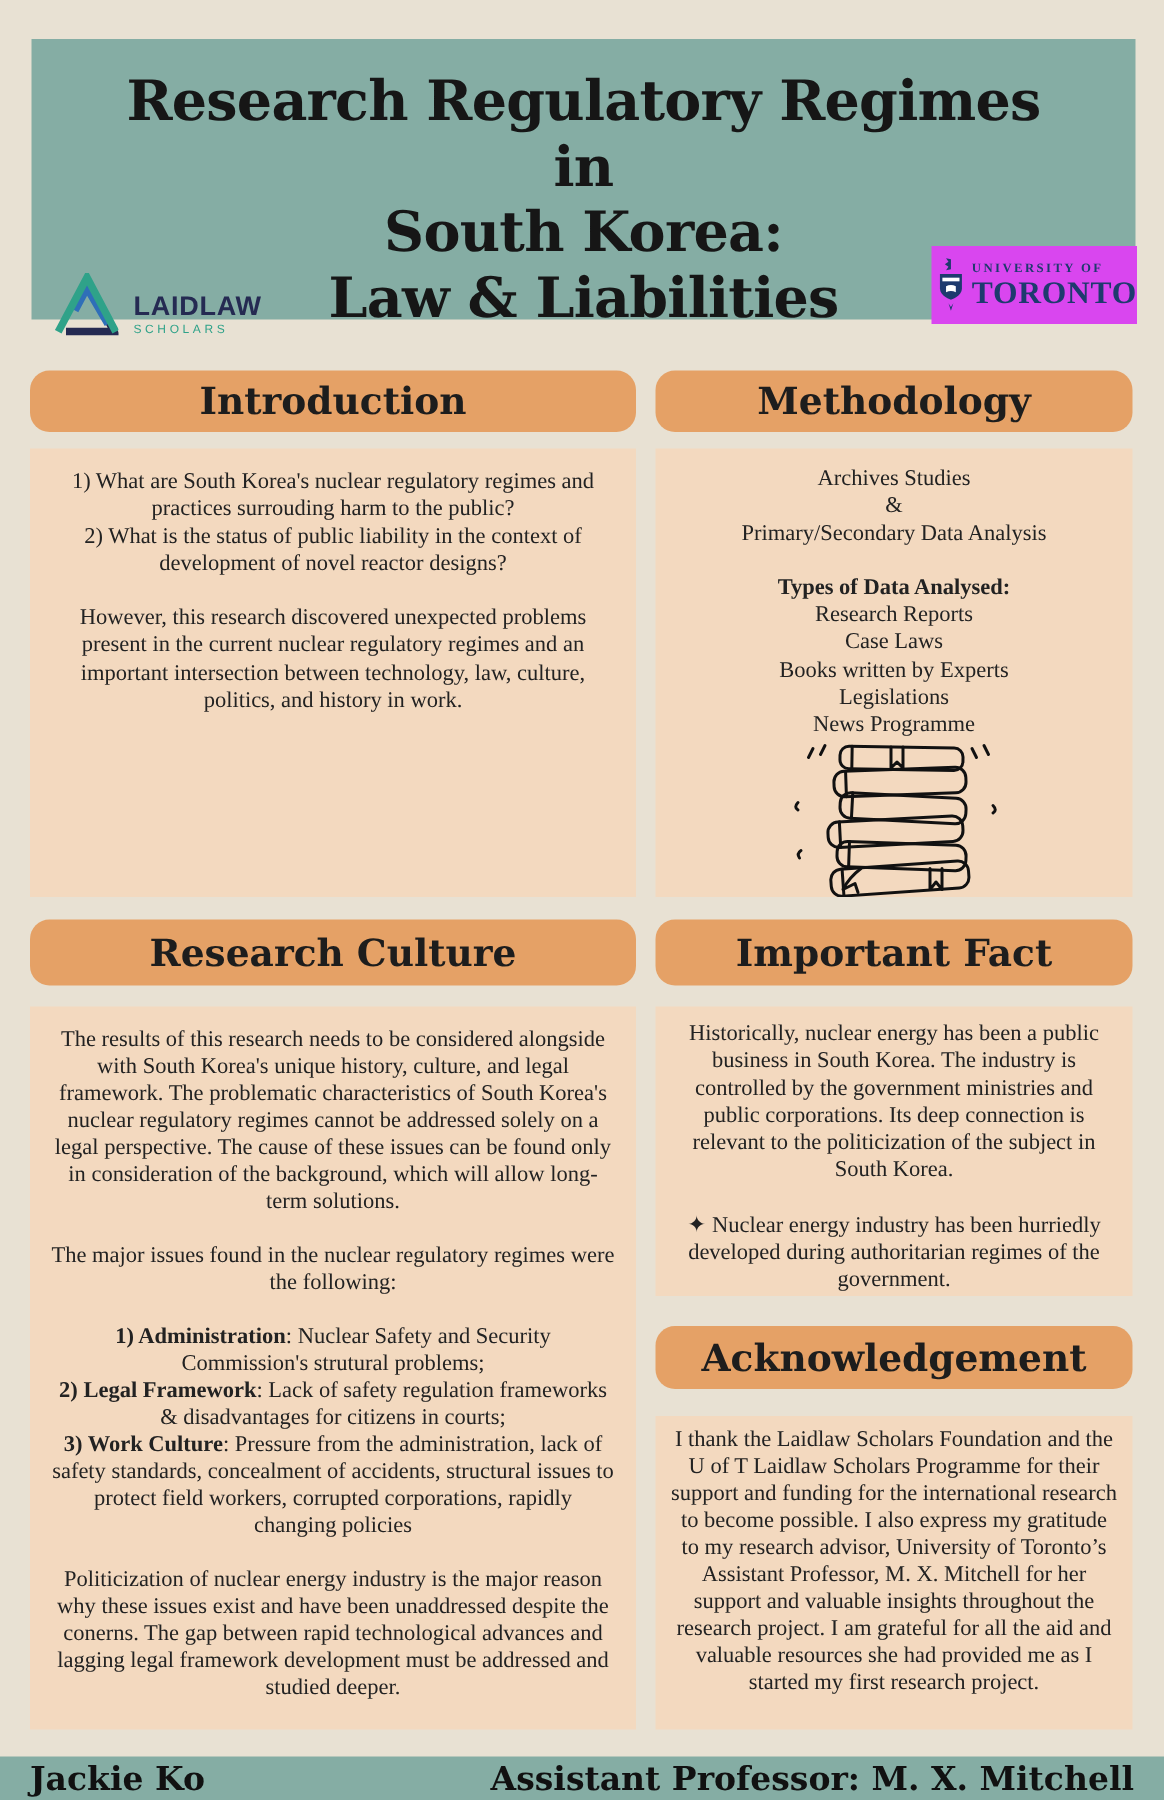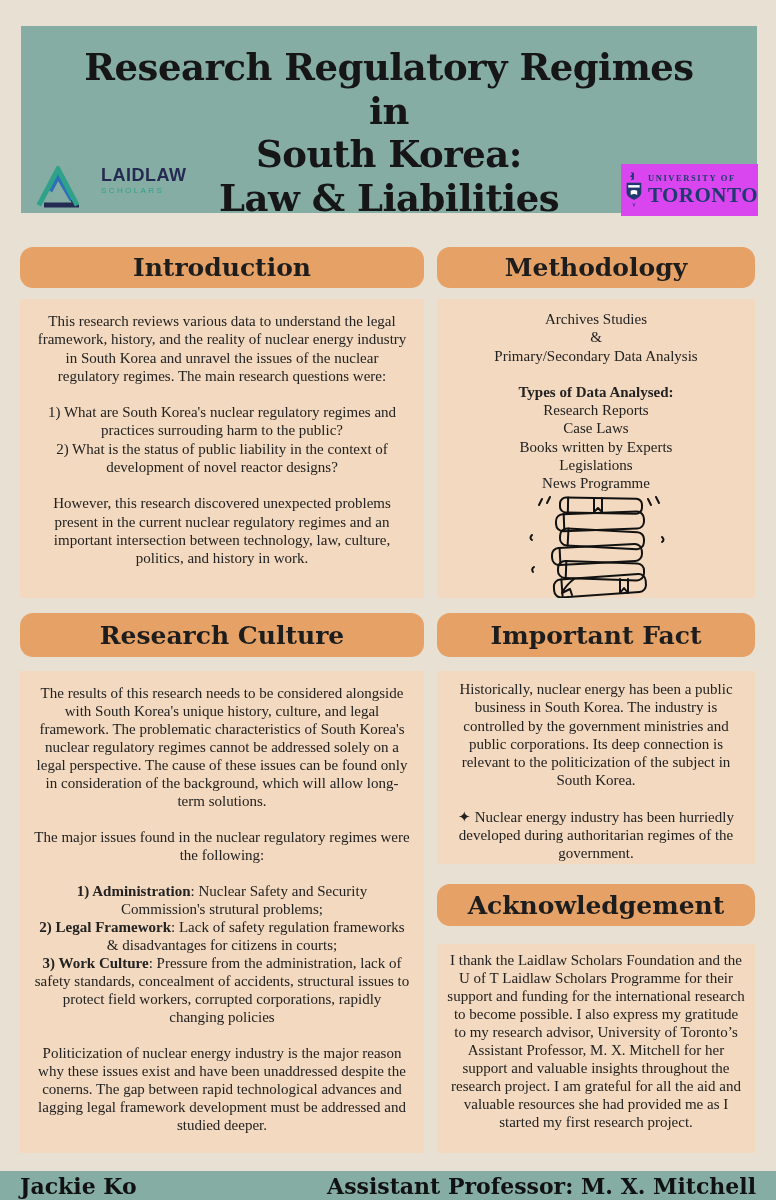--- a/index.html
+++ b/index.html
@@ -11,21 +11,21 @@
   
   .masthead {
     position:absolute; left:21px; top:26px; width:736px; height:187px;
     background:#85ADA4;
   }
   .title {
     margin:20px 40px 0; text-align:center;
     font-family:"DejaVu Serif", serif; font-weight:bold;
     font-size:37px; line-height:1.18; color:#161616; letter-spacing:-0.5px;
   }
-  .laidlaw { position:absolute; left:14px; top:140px; display:flex; align-items:flex-start; gap:22px; }
+  .laidlaw { position:absolute; left:14px; top:156px; display:flex; align-items:flex-end; gap:10px; }
   .laidlaw-text { display:flex; flex-direction:column; line-height:1; }
   .laidlaw-name {
     font-family:"Liberation Sans", sans-serif; font-weight:bold;
     font-size:18px; color:#252A52; letter-spacing:0.5px;
   }
   .laidlaw-sub {
     font-family:"Liberation Sans", sans-serif; font-size:8px;
     color:#2FA289; letter-spacing:2.4px; margin-top:3px;
   }
   .uoft {
@@ -107,21 +107,20 @@
       </svg>
       <div class="uoft-text">
         <span class="uoft-line1">UNIVERSITY OF</span>
         <span class="uoft-line2">TORONTO</span>
       </div>
     </div>
   </header>
 
   <div class="sec-h" id="intro-h">Introduction</div>
   <div class="sec-b" id="intro-b">
-    <p>This research reviews various data to understand the legal framework, history, and the reality of nuclear energy industry in South Korea and unravel the issues of the nuclear regulatory regimes. The main research questions were:</p>
     <p class="tight">1) What are South Korea's nuclear regulatory regimes and practices surrouding harm to the public?</p>
     <p>2) What is the status of public liability in the context of development of novel reactor designs?</p>
     <p>However, this research discovered unexpected problems present in the current nuclear regulatory regimes and an important intersection between technology, law, culture, politics, and history in work.</p>
   </div>
 
   <div class="sec-h" id="meth-h">Methodology</div>
   <div class="sec-b" id="meth-b">
     <p class="tight">Archives Studies</p>
     <p class="tight">&amp;</p>
     <p>Primary/Secondary Data Analysis</p>

